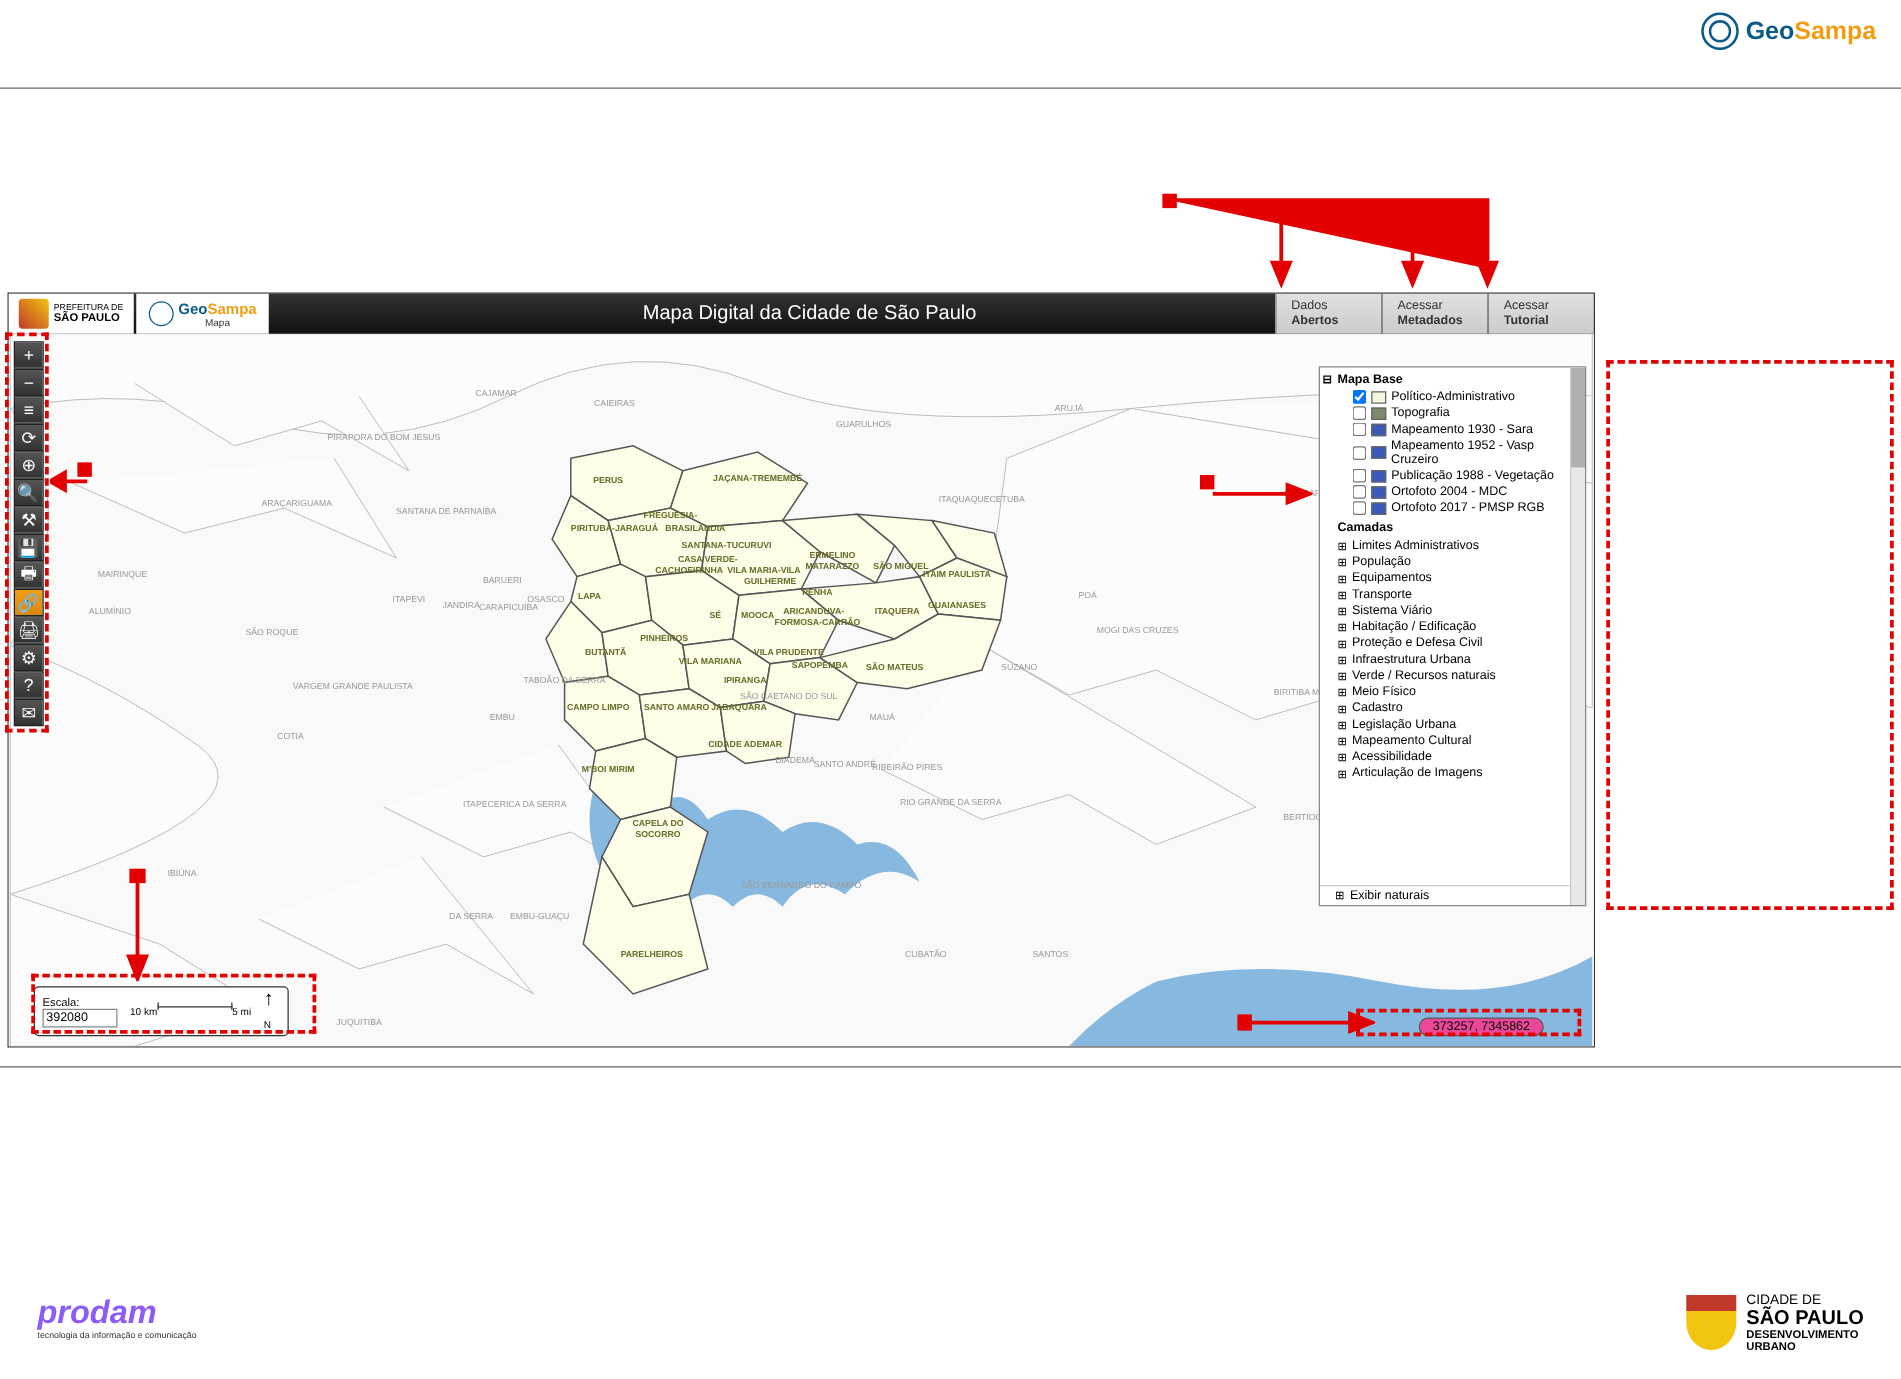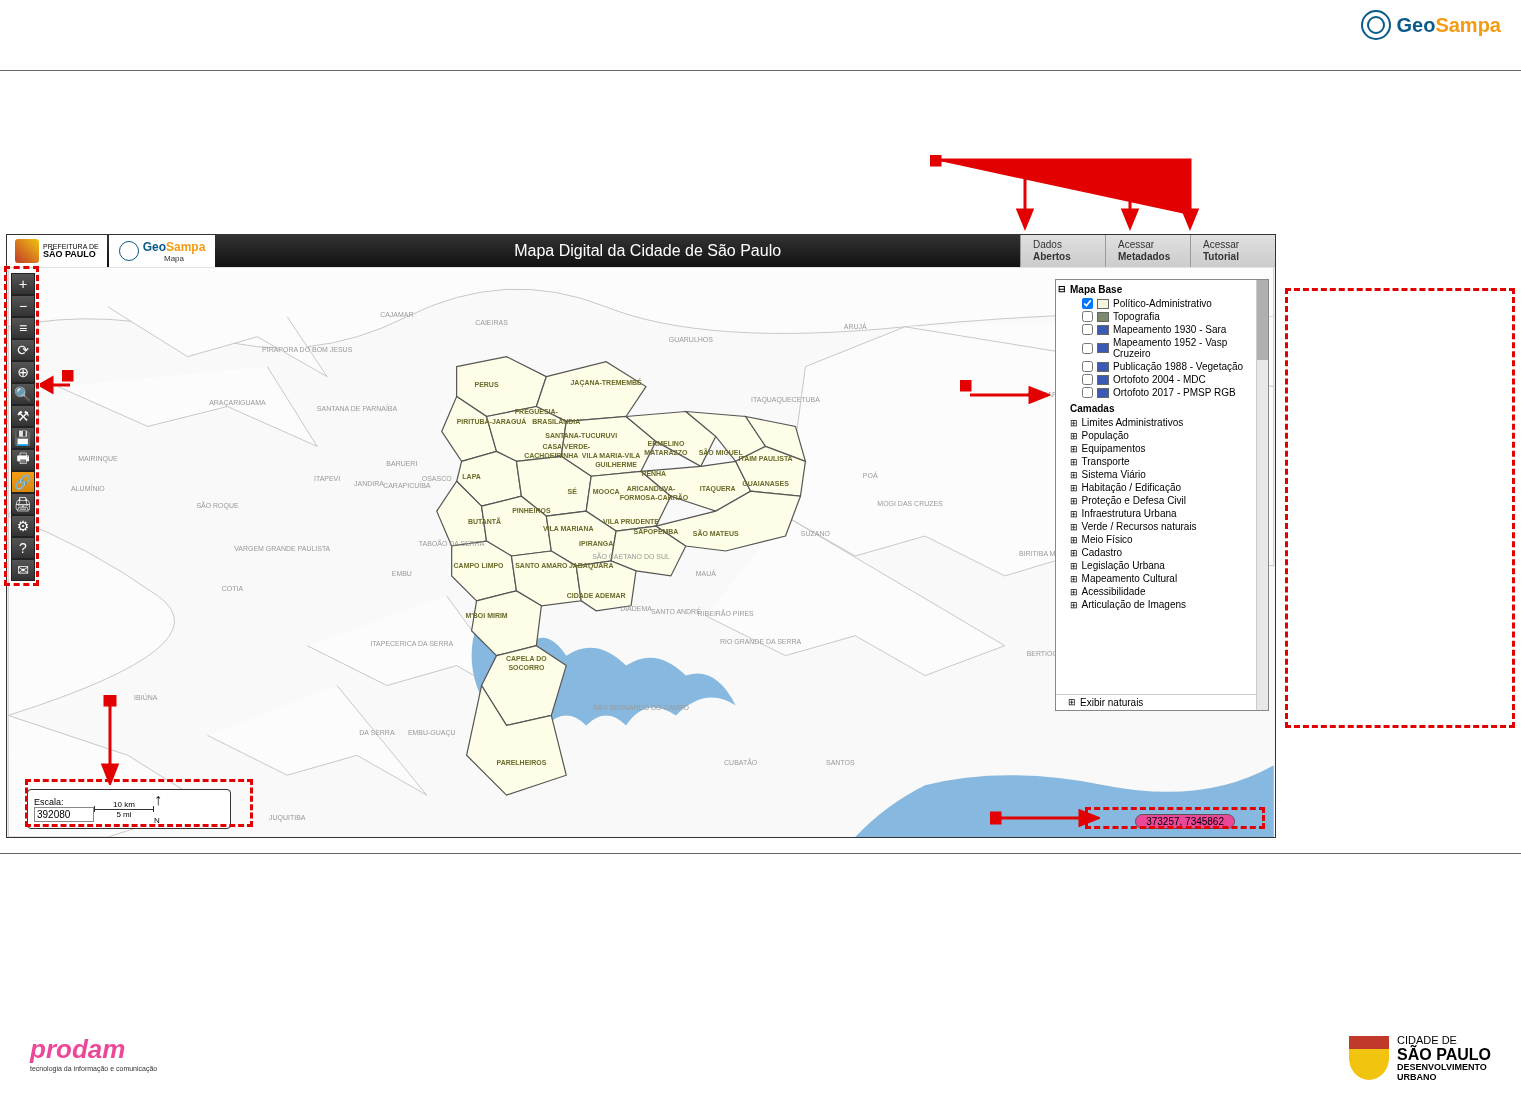--- a/index.html
+++ b/index.html
@@ -52,56 +52,56 @@
 
 
 .toolbar { position: absolute; top: 38px; left: 4px; width: 24px; display: flex; flex-direction: column; gap: 0; z-index: 20; }
 .tool-btn { width: 24px; height: 22px; background: linear-gradient(to bottom, #555, #333); border: 1px solid #222; display: flex; align-items: center; justify-content: center; color: #fff; font-size: 14px; cursor: pointer; }
 .tool-btn.orange { background: linear-gradient(to bottom, #f39c12, #d68910); }
 
 
 .toolbar-highlight { position: absolute; top: 266px; left: 4px; width: 35px; height: 320px; border: 3px dashed #e30000; z-index: 25; pointer-events: none; }
 
 
-.layer-panel { position: absolute; top: 44px; right: 6px; width: 214px; height: 432px; background: #fff; border: 1px solid #888; font-size: 10px; z-index: 20; overflow: hidden; }
+.layer-panel { position: absolute; top: 58px; right: 6px; width: 214px; height: 432px; background: #fff; border: 1px solid #888; font-size: 10px; z-index: 20; overflow: hidden; }
 .layer-scroll { position: absolute; right: 0; top: 0; bottom: 0; width: 12px; background: #e8e8e8; border-left: 1px solid #ccc; }
 .layer-scroll-thumb { position: absolute; top: 0; width: 100%; height: 80px; background: #b0b0b0; }
 .layer-content { padding: 2px; overflow: hidden; }
 .layer-title { font-weight: bold; padding: 2px 0 2px 12px; position: relative; }
 .layer-title::before { content: '⊟'; position: absolute; left: 0; font-size: 9px; }
 .layer-item { padding: 1px 0 1px 24px; display: flex; align-items: center; gap: 4px; }
 .layer-swatch { width: 12px; height: 10px; border: 1px solid #666; display: inline-block; }
 .layer-cat-title { font-weight: bold; padding: 4px 0 2px 12px; }
 .layer-cat { padding: 1px 0 1px 12px; display: flex; align-items: center; gap: 4px; }
 .layer-cat::before { content: '⊞'; font-size: 9px; }
 .layer-footer { position: absolute; bottom: 0; left: 0; right: 12px; background: #fff; border-top: 1px solid #ccc; padding: 2px 0 2px 24px; }
 .layer-footer::before { content: '⊞'; position: absolute; left: 12px; font-size: 9px; }
 
 .layer-highlight { position: absolute; top: 288px; right: 6px; width: 230px; height: 440px; border: 3px dashed #e30000; z-index: 25; pointer-events: none; }
 
 
-.scale-box { position: absolute; bottom: 8px; left: 20px; width: 204px; height: 40px; background: #fff; border: 1px solid #333; border-radius: 4px; padding: 2px 6px; display: flex; align-items: center; font-size: 9px; z-index: 20; }
+.scale-box { position: absolute; bottom: 8px; left: 20px; width: 204px; height: 40px; background: #fff; border: 1px solid #333; border-radius: 4px; padding: 2px 6px; display: flex; align-items: center; gap: 10px; font-size: 9px; z-index: 20; }
 .scale-left { display: flex; flex-direction: column; }
 .scale-input { width: 60px; font-size: 10px; border: 1px solid #888; padding: 1px 2px; }
-.scale-bar { display: flex; flex-direction: column; align-items: center; font-size: 8px; }
+.scale-bar { display: flex; font-size: 8px; }
 .scale-bar-line { width: 60px; height: 1px; background: #333; position: relative; }
 .scale-bar-line::before, .scale-bar-line::after { content: ''; position: absolute; width: 1px; height: 6px; background: #333; top: -3px; }
 .scale-bar-line::before { left: 0; }
 .scale-bar-line::after { right: 0; }
 .north-arrow { font-size: 16px; }
 
 .scale-highlight { position: absolute; bottom: 10px; left: 18px; width: 228px; height: 48px; border: 3px dashed #e30000; z-index: 25; pointer-events: none; }
 
 
 .coords-box { position: absolute; bottom: 8px; right: 40px; background: #ec4899; border: 1px solid #555; border-radius: 8px; padding: 1px 10px; font-size: 10px; z-index: 20; }
 .coords-highlight { position: absolute; bottom: 8px; right: 10px; width: 180px; height: 22px; border: 3px dashed #e30000; z-index: 25; pointer-events: none; }
 
 
 .footer { position: absolute; bottom: 20px; left: 0; right: 0; display: flex; justify-content: space-between; align-items: center; padding: 0 30px; }
-.prodam-logo { color: #ec4899; font-size: 26px; font-style: italic; font-weight: bold; font-family: 'Arial', sans-serif; }
+.prodam-logo { color: #8b5cf6; font-size: 26px; font-style: italic; font-weight: bold; font-family: 'Arial', sans-serif; }
 .prodam-sub { font-size: 7px; color: #333; font-style: normal; font-weight: normal; display: block; }
 .cidade-logo { display: flex; align-items: center; gap: 8px; margin-top: 11px; }
 .cidade-shield { width: 40px; height: 44px; background: linear-gradient(to bottom, #c0392b 30%, #f1c40f 30%); border-radius: 0 0 50% 50%; }
 .cidade-text { font-size: 10px; line-height: 1.1; }
 .cidade-text .l1 { font-size: 11px; }
 .cidade-text .l2 { font-size: 16px; font-weight: bold; }
 .cidade-text .l3 { font-size: 9px; font-weight: bold; }
 .cidade-text .l4 { font-size: 9px; font-weight: bold; }
 
 input[type=checkbox] { width: 11px; height: 11px; }

